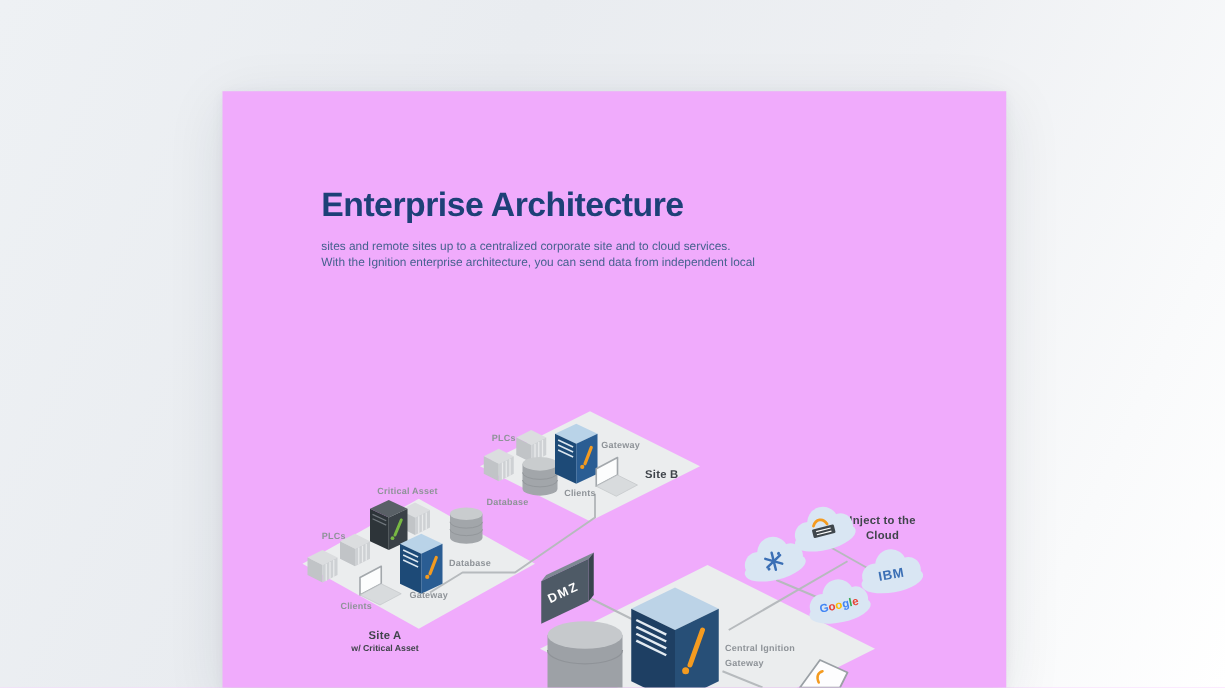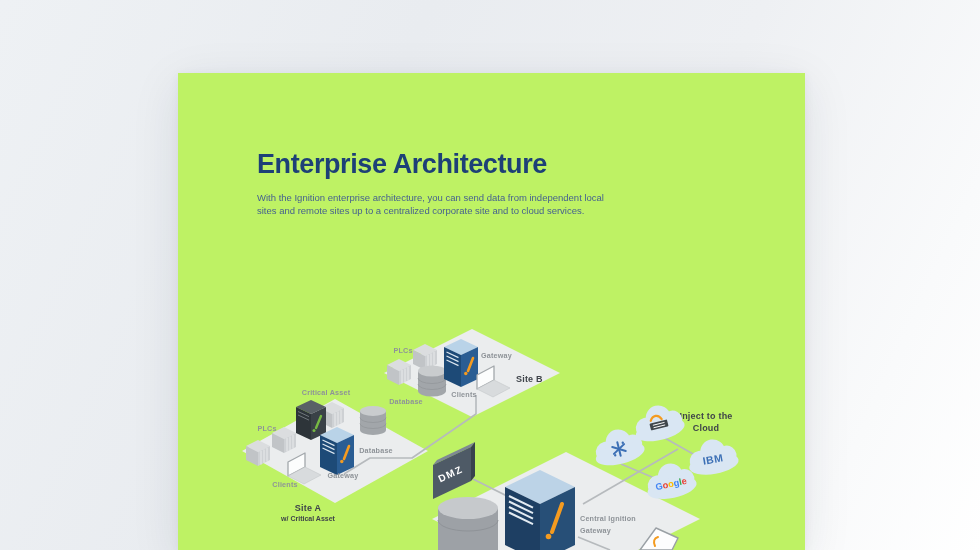--- a/index.html
+++ b/index.html
@@ -4,21 +4,21 @@
 <style>
   html,body{margin:0;padding:0;}
   body{
     width:980px;height:550px;overflow:hidden;position:relative;
     font-family:"Liberation Sans",sans-serif;
     background:
       linear-gradient(115deg, #eef1f4 0%, #e9ecf0 35%, #eef0f3 62%, #f9fafb 86%, #ffffff 100%);
   }
   .page{
     position:absolute;left:178px;top:73px;width:627px;height:477px;
-    background:#bef264;
+    background:#f0abfc;
     box-shadow:0 12px 45px rgba(30,40,60,0.10), 0 2px 10px rgba(30,40,60,0.06);
   }
   .page-title{
     position:absolute;left:79px;top:76px;
     font-size:27px;font-weight:800;letter-spacing:-0.4px;
     color:#1d4077;white-space:nowrap;
   }
   .page-subtitle{
     position:absolute;left:79px;top:118px;
     font-size:9.5px;line-height:13px;font-weight:500;
@@ -31,22 +31,22 @@
   .lbl-dark-sm{fill:#3f444a;font-size:7px;font-weight:700;}
   .conn{stroke:#b6babd;stroke-width:1.6;fill:none;stroke-linejoin:round;}
 </style>
 </head>
 <body>
 
 <div class="page">
 
   <div class="page-title">Enterprise Architecture</div>
   <div class="page-subtitle">
+    <div>sites and remote sites up to a centralized corporate site and to cloud services.</div>
     <div>With the Ignition enterprise architecture, you can send data from independent local</div>
-    <div>sites and remote sites up to a centralized corporate site and to cloud services.</div>
   </div>
 
   <svg class="diagram-svg" width="627" height="477" viewBox="178 73 627 477" xmlns="http://www.w3.org/2000/svg">
 
     <defs>
       <g id="cloudShape">
         <circle cx="-13" cy="0" r="10.5"></circle>
         <circle cx="1" cy="-7" r="12.5"></circle>
         <circle cx="14" cy="-1" r="10"></circle>
         <ellipse cx="0" cy="5" rx="25" ry="10"></ellipse>

